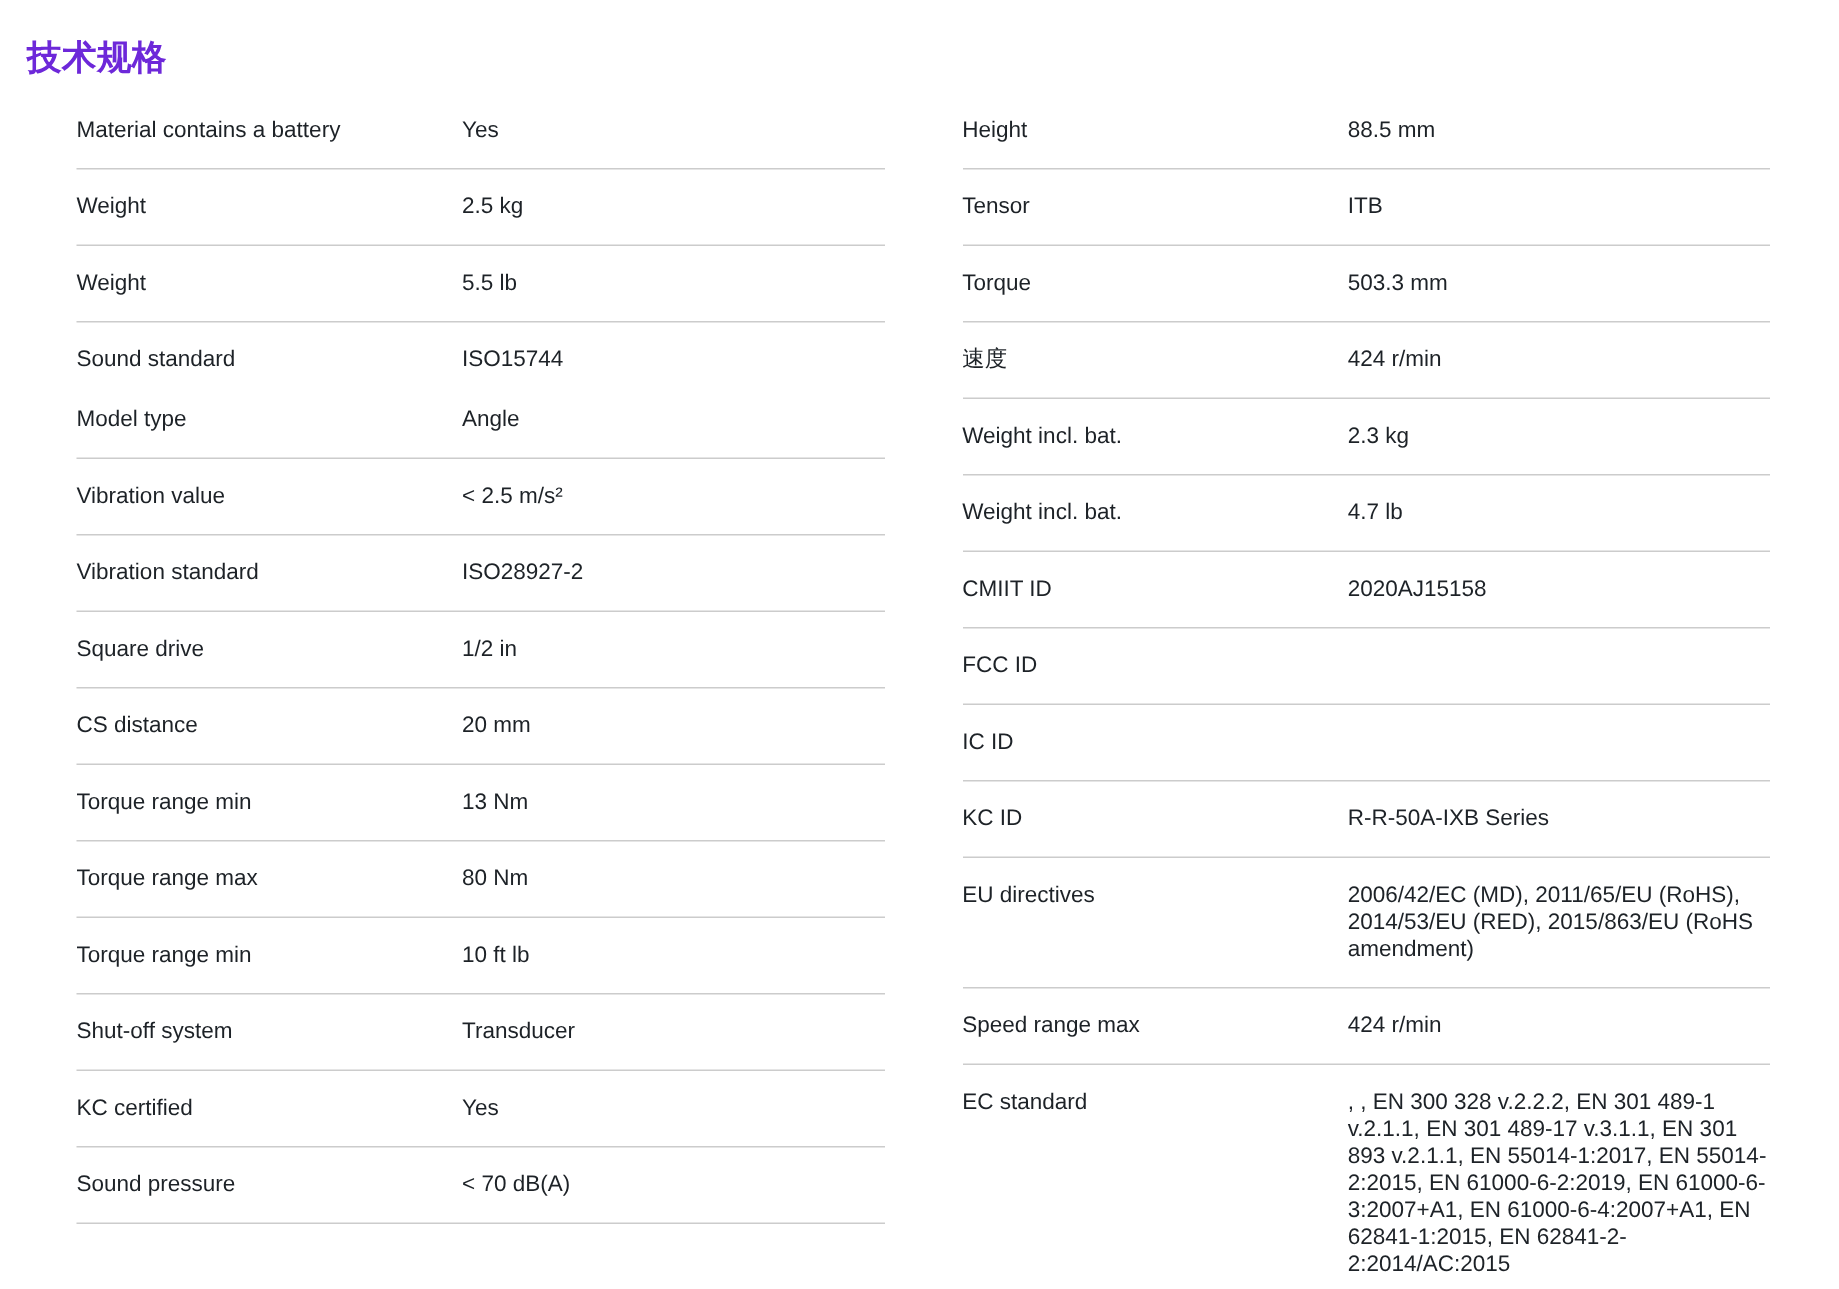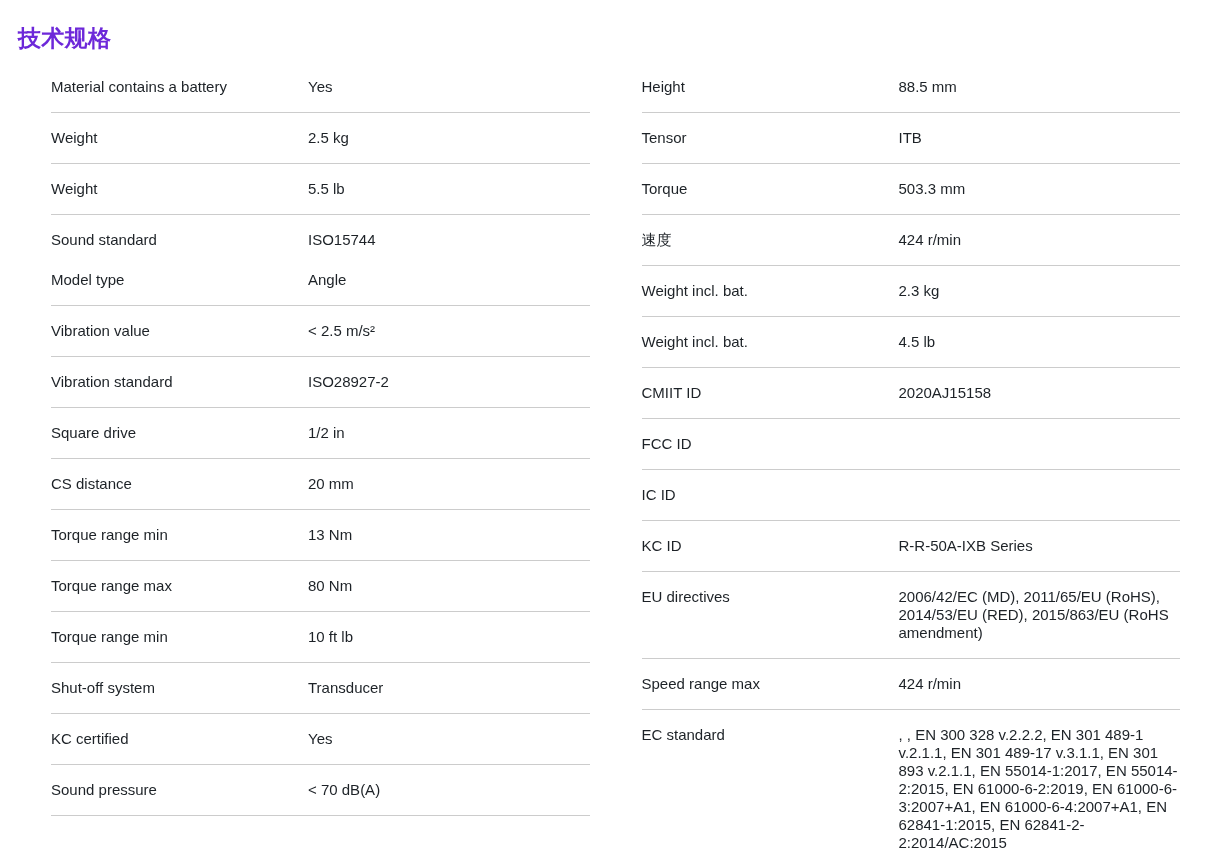--- a/index.html
+++ b/index.html
@@ -140,21 +140,21 @@
         <div class="spec-row">
           <div class="spec-label">速度</div>
           <div class="spec-value">424 r/min</div>
         </div>
         <div class="spec-row">
           <div class="spec-label">Weight incl. bat.</div>
           <div class="spec-value">2.3 kg</div>
         </div>
         <div class="spec-row">
           <div class="spec-label">Weight incl. bat.</div>
-          <div class="spec-value">4.5 lb</div>
+          <div class="spec-value">4.7 lb</div>
         </div>
         <div class="spec-row">
           <div class="spec-label">CMIIT ID</div>
           <div class="spec-value">2020AJ15158</div>
         </div>
         <div class="spec-row">
           <div class="spec-label">FCC ID</div>
         </div>
         <div class="spec-row">
           <div class="spec-label">IC ID</div>

